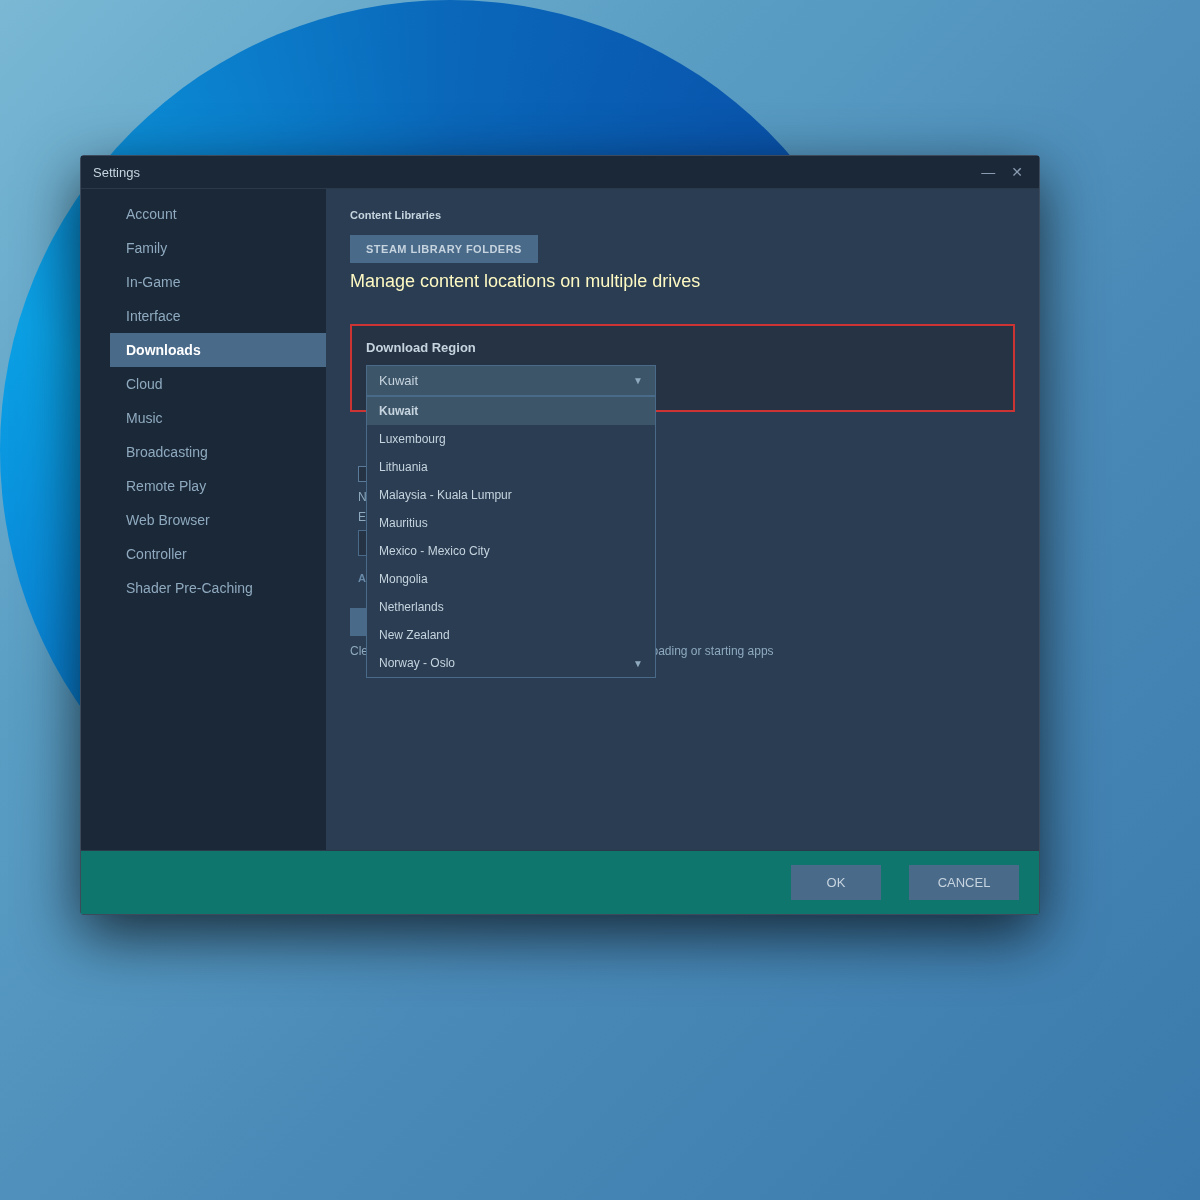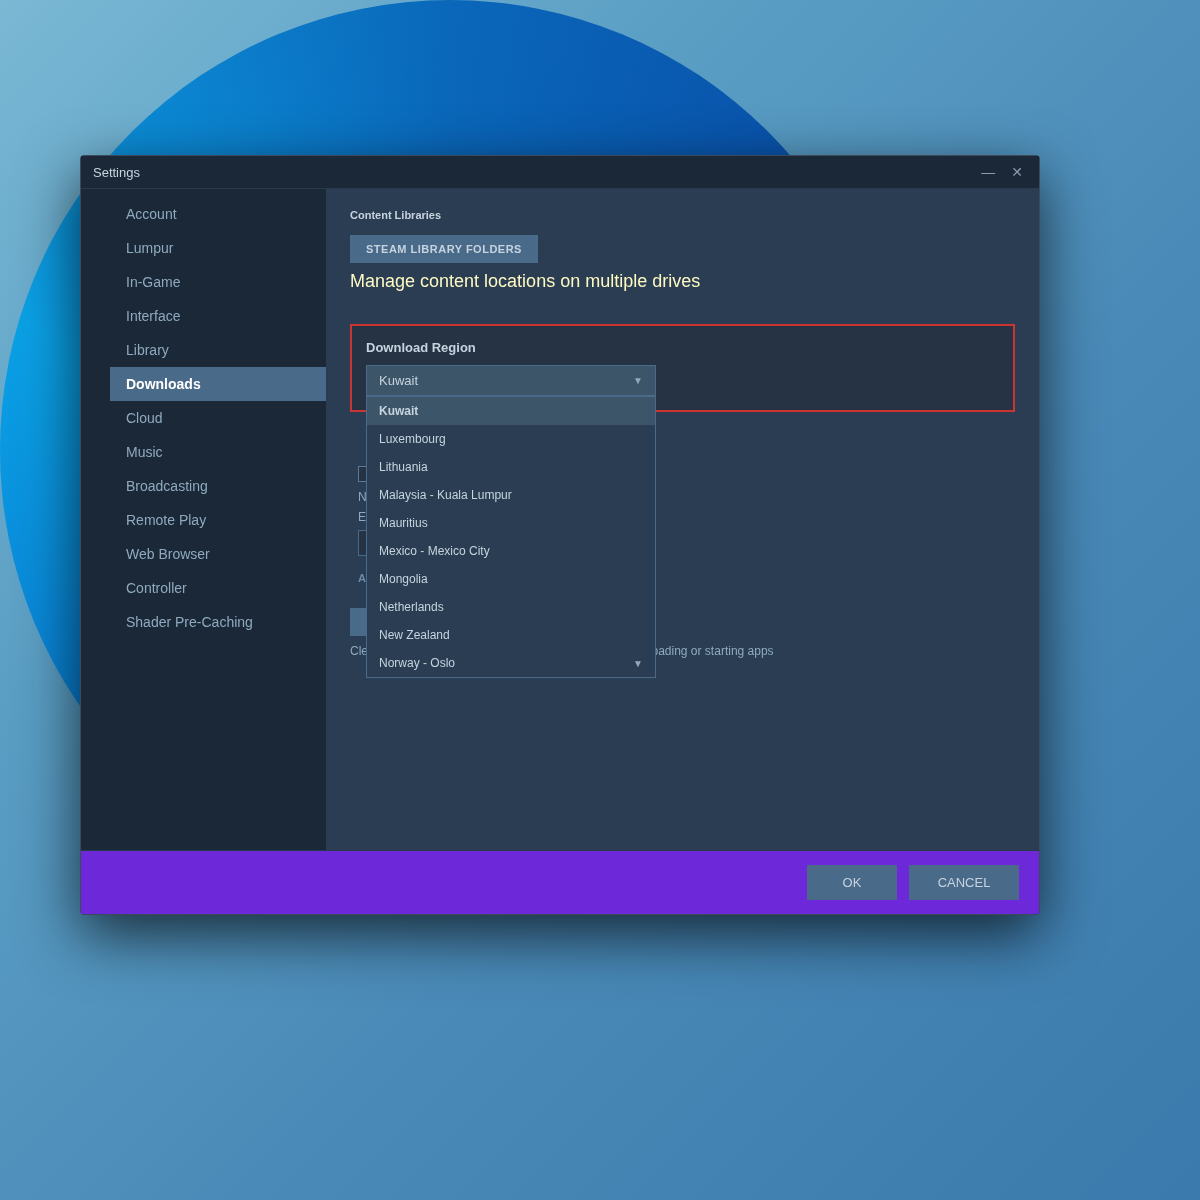--- a/index.html
+++ b/index.html
@@ -312,23 +312,23 @@
       color: #8faabf;
       font-size: 12px;
     }
 
     
     .bottom-bar {
       display: flex;
       justify-content: flex-end;
       align-items: center;
       padding: 14px 20px;
-      background: #6d28d9;
+      background: #0f766e;
       border-top: 1px solid #2a3a4a;
-      gap: 12px;
+      gap: 28px;
       flex-shrink: 0;
     }
 
     .ok-btn {
       background: #4a6a8a;
       color: #c6d4df;
       border: none;
       padding: 10px 32px;
       font-size: 13px;
       font-weight: 500;
@@ -365,30 +365,27 @@
     </div>
   </div>
 
   <div class="main-content">
 
     <div class="sidebar">
       <div class="sidebar-item">
         <span>Account</span>
       </div>
       <div class="sidebar-item">
-        <span>Lumpur</span>
+        <span>Family</span>
       </div>
       <div class="sidebar-item">
         <span>In-Game</span>
       </div>
       <div class="sidebar-item">
         <span>Interface</span>
-      </div>
-      <div class="sidebar-item">
-        <span>Library</span>
       </div>
       <div class="sidebar-item active">
         <span>Downloads</span>
       </div>
       <div class="sidebar-item">
         <span>Cloud</span>
       </div>
       <div class="sidebar-item">
         <span>Music</span>
       </div>

